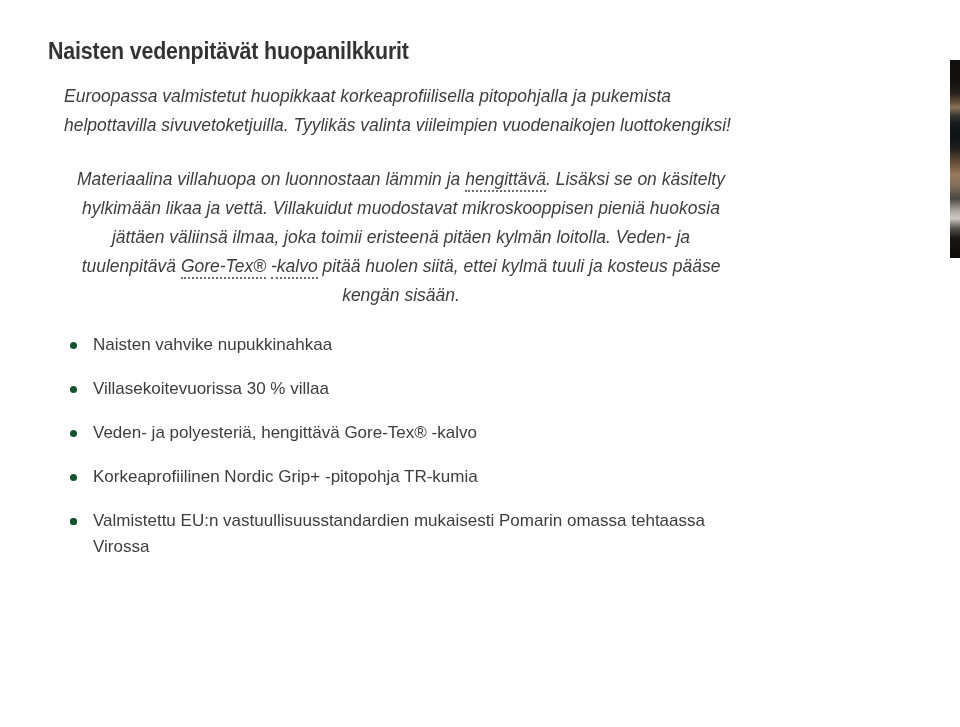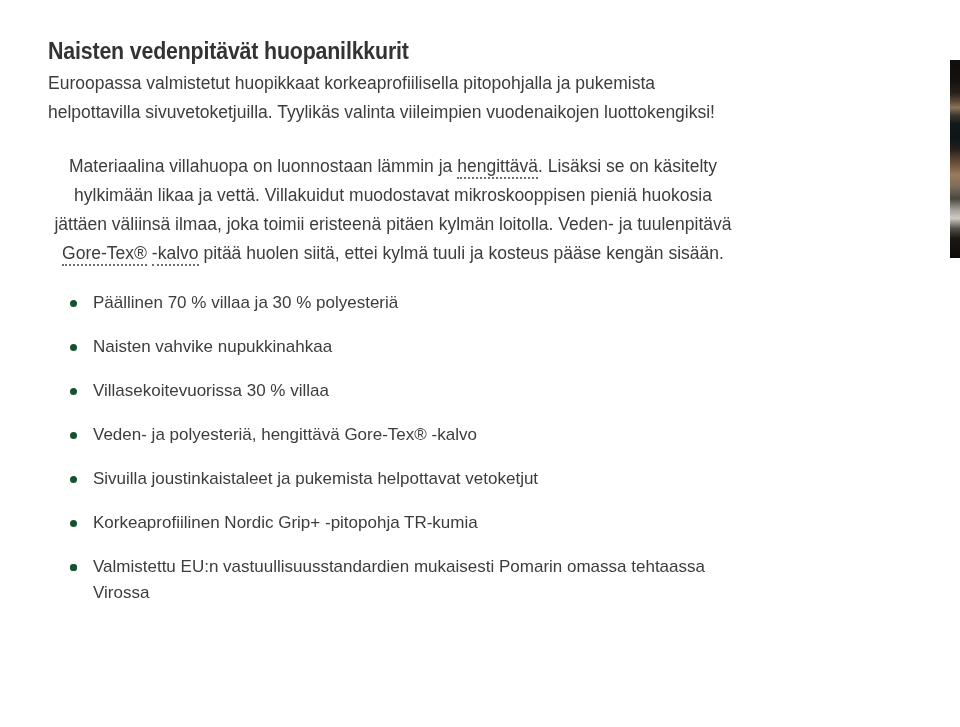--- a/index.html
+++ b/index.html
@@ -35,22 +35,23 @@
     color: #333333;
     margin: 0 0 3px 0;
     transform: scaleX(0.93);
     transform-origin: left center;
   }
 
   .para {
     font-size: 17.5px;
     line-height: 29px;
     color: #3d3d3d;
-    margin: 0;
+    margin: 16px;
     max-width: 690px;
+    font-style: italic;
   }
   .para + .para {
     margin-top: 25px;
     text-align: center;
   }
 
   
   .spell {
     border-bottom: 2px dotted #6e6e6e;
     padding-bottom: 1px;
@@ -118,25 +119,23 @@
 <div class="content">
 
   <h1 class="product-title">Naisten vedenpitävät huopanilkkurit</h1>
 
   <div id="paragraphs-container">
       <p class="para"><span>Euroopassa valmistetut huopikkaat korkeaprofiilisella pitopohjalla ja pukemista helpottavilla sivuvetoketjuilla. Tyylikäs valinta viileimpien vuodenaikojen luottokengiksi!</span></p>
       <p class="para"><span>Materiaalina villahuopa on luonnostaan lämmin ja </span><span class="spell">hengittävä</span><span>. Lisäksi se on käsitelty hylkimään likaa ja vettä. Villakuidut muodostavat mikroskooppisen pieniä huokosia jättäen väliinsä ilmaa, joka toimii eristeenä pitäen kylmän loitolla. Veden- ja tuulenpitävä </span><span class="spell">Gore-Tex®</span><span> </span><span class="spell">-kalvo</span><span> pitää huolen siitä, ettei kylmä tuuli ja kosteus pääse kengän sisään.</span></p>
     </div>
 
   <ul class="feature-list" id="feature-list">
-      <li><span class="bullet-dot" style="background: rgb(20, 83, 45);"></span><span>Päällinen 70 % villaa ja 30 % polyesteriä</span></li>
       <li><span class="bullet-dot" style="background: rgb(20, 83, 45);"></span><span>Naisten vahvike nupukkinahkaa</span></li>
       <li><span class="bullet-dot" style="background: rgb(20, 83, 45);"></span><span>Villasekoitevuorissa 30 % villaa</span></li>
       <li><span class="bullet-dot" style="background: rgb(20, 83, 45);"></span><span>Veden- ja polyesteriä, hengittävä Gore-Tex® -kalvo</span></li>
-      <li><span class="bullet-dot" style="background: rgb(20, 83, 45);"></span><span>Sivuilla joustinkaistaleet ja pukemista helpottavat vetoketjut</span></li>
       <li><span class="bullet-dot" style="background: rgb(20, 83, 45);"></span><span>Korkeaprofiilinen Nordic Grip+ -pitopohja TR-kumia</span></li>
       <li><span class="bullet-dot" style="background: rgb(20, 83, 45);"></span></li>
       <li><span class="bullet-dot" style="background: rgb(20, 83, 45);"></span><span>Valmistettu EU:n vastuullisuusstandardien mukaisesti Pomarin omassa tehtaassa Virossa</span></li>
     </ul>
 
 </div>
 
 <div class="edge-image-strip"></div>
 
 </body></html>

